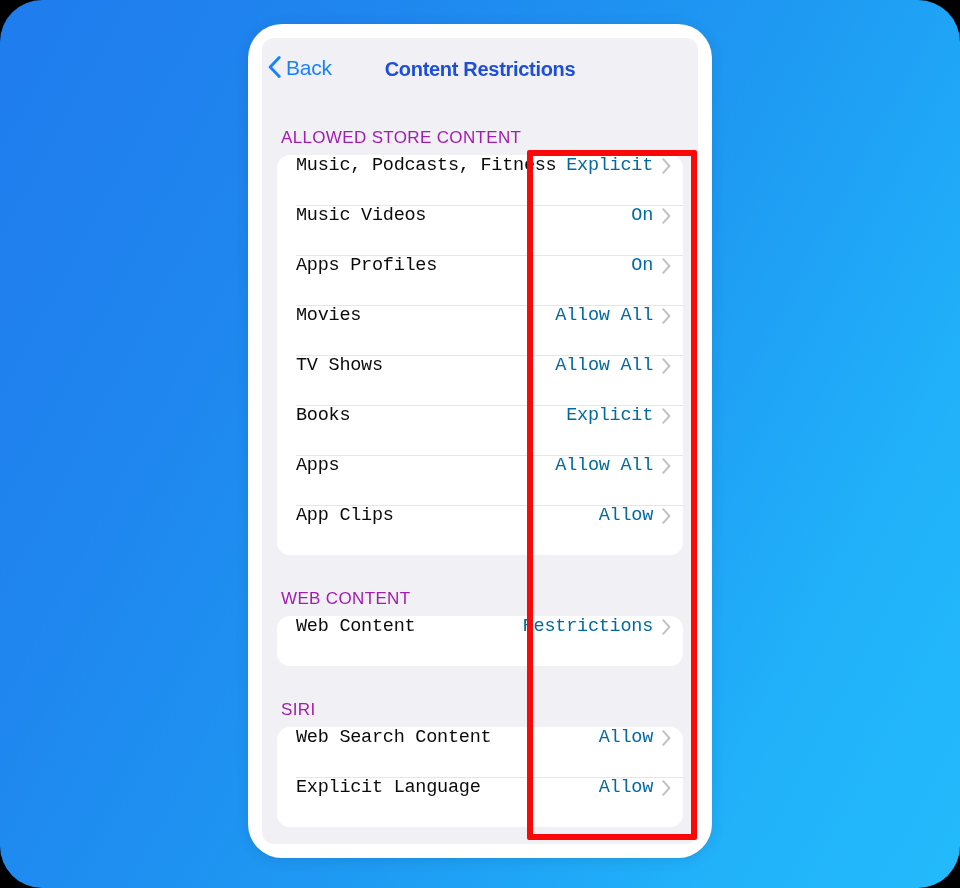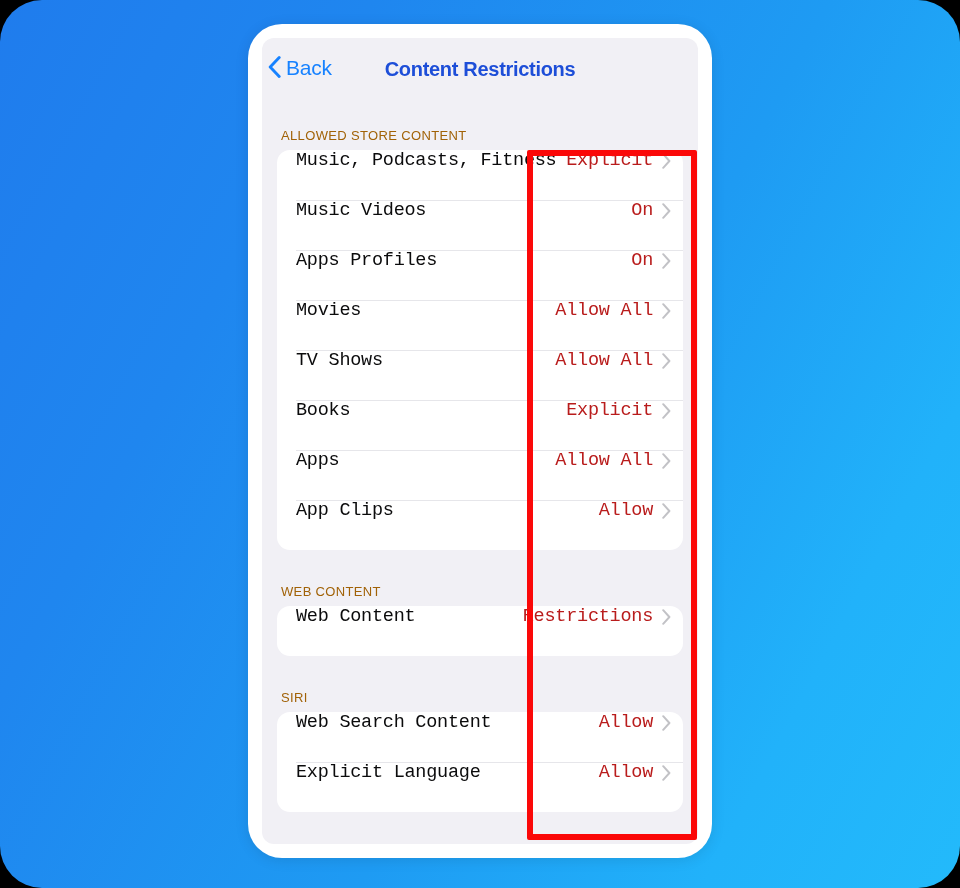--- a/index.html
+++ b/index.html
@@ -84,23 +84,23 @@
     text-align: center;
     font-size: 20px;
     font-weight: bold;
     color: #1d4ed8;
     letter-spacing: -0.3px;
   }
 
   
   .section { }
   .section-header {
-    font-size: 13px;
+    font-size: 17px;
     letter-spacing: 0.35px;
-    color: #a16207;
+    color: #a21caf;
     padding: 0 0 7px 19px;
   }
   .group {
     margin: 0 15px;
     background: #ffffff;
     border-radius: 13px;
     overflow: hidden;
   }
   .row {
     position: relative;
@@ -128,21 +128,21 @@
     white-space: nowrap;
   }
   .row-right {
     display: flex;
     align-items: center;
     gap: 9px;
     flex: 0 0 auto;
   }
   .row-value {
     font-size: 18.5px;
-    color: #b91c1c;
+    color: #0369a1;
     letter-spacing: -0.25px;
     white-space: nowrap;
   }
   .row-chevron {
     display: block;
     width: 9px;
     height: 16px;
     flex: 0 0 auto;
   }
   .gap-34 { height: 34px; }

